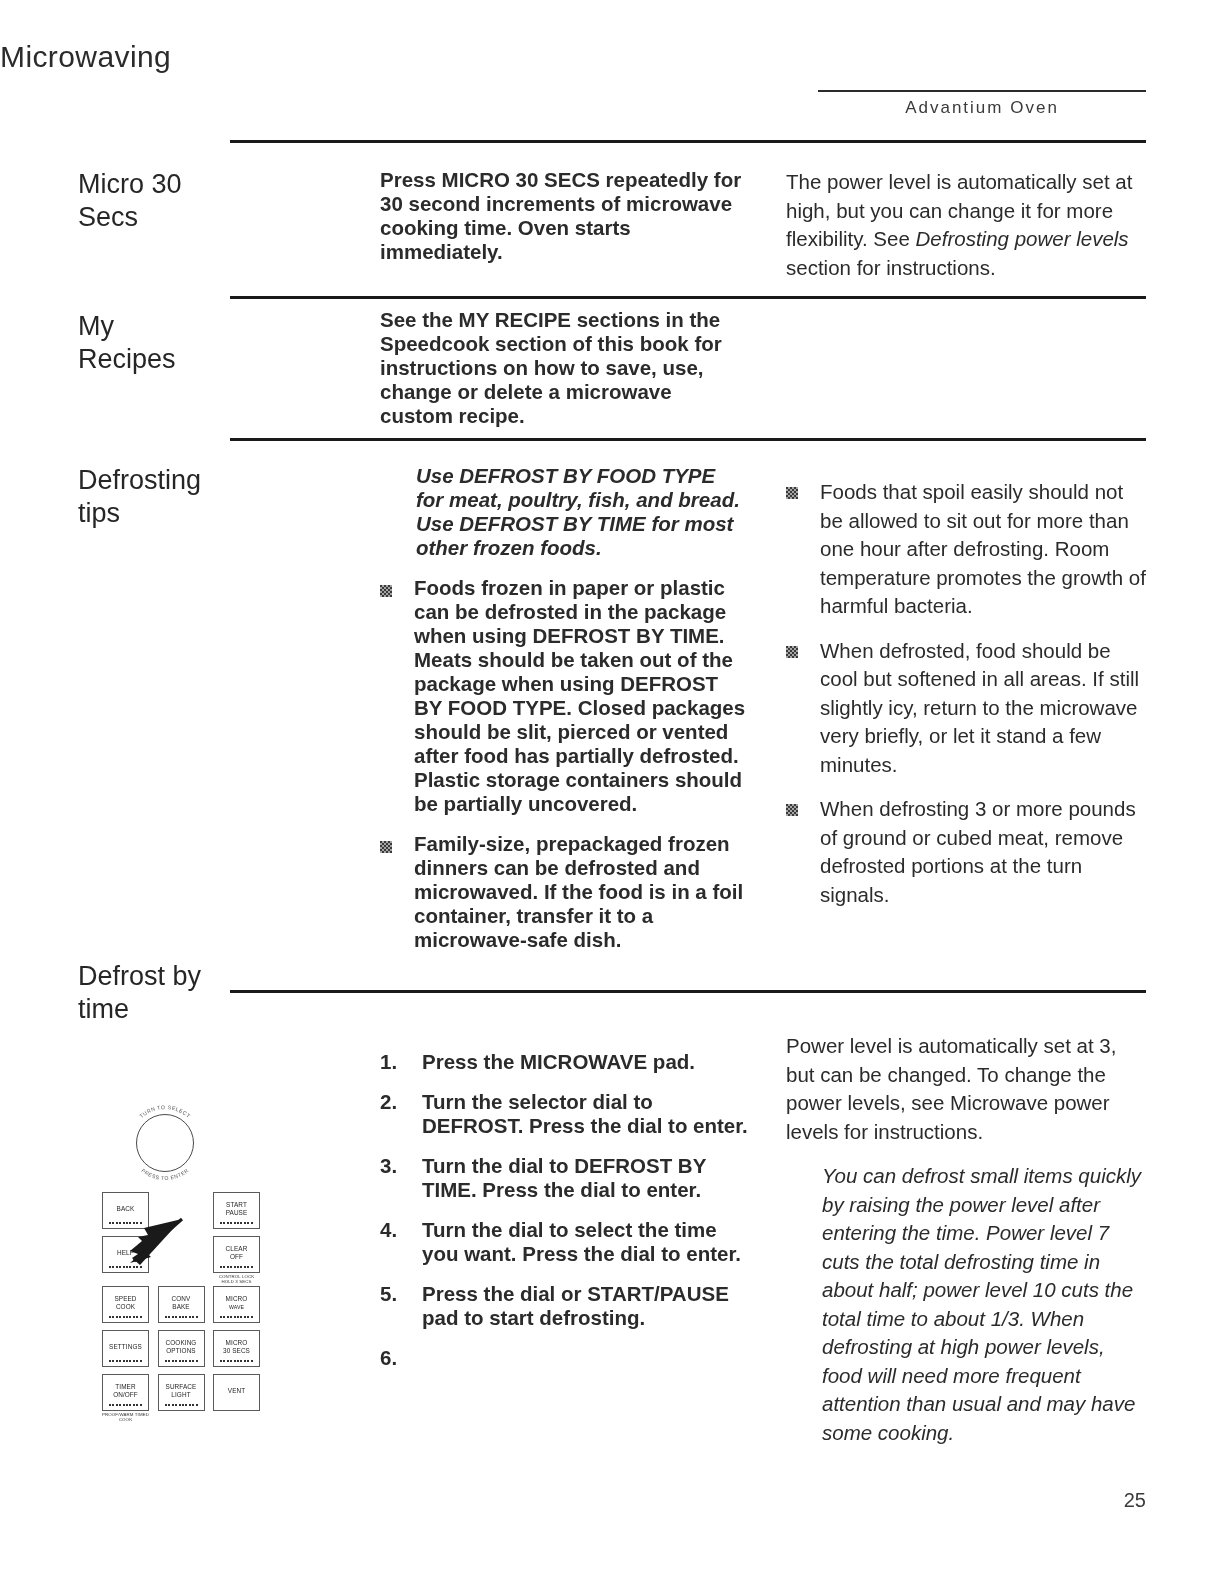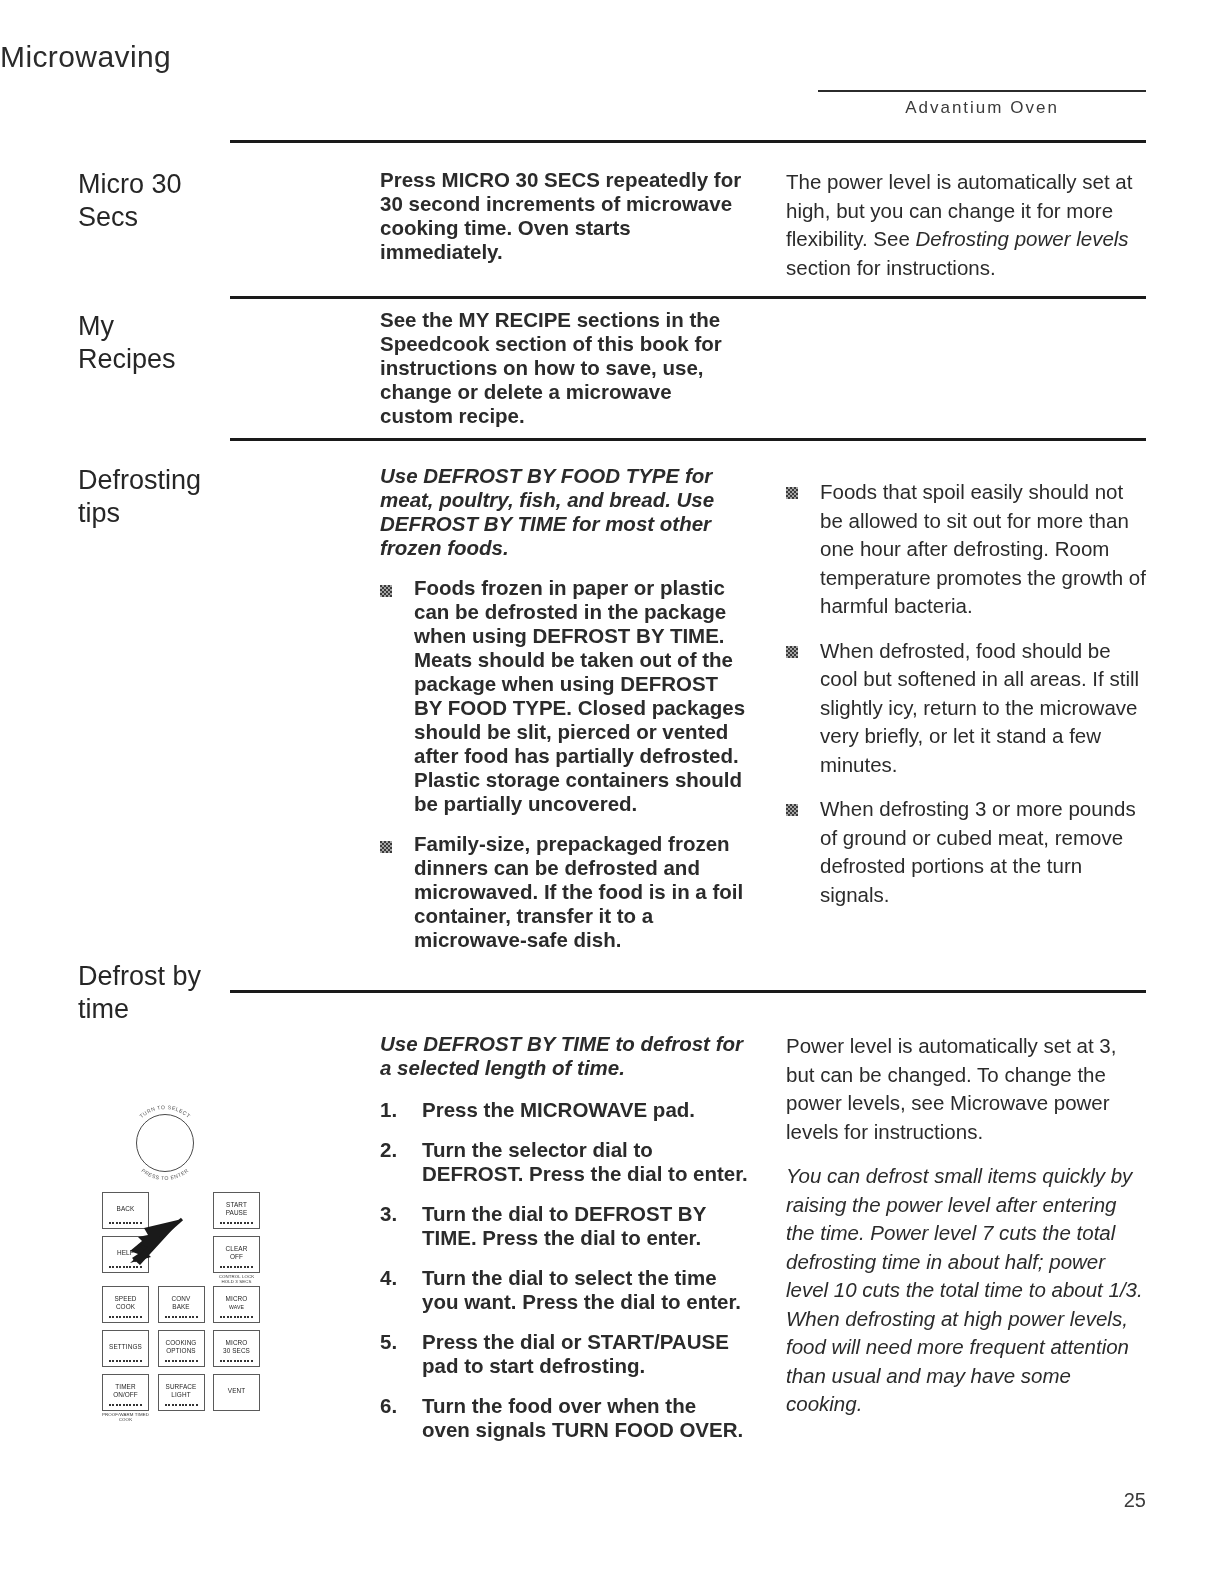--- a/index.html
+++ b/index.html
@@ -55,21 +55,21 @@
     color: #262626;
   }
   .col-mid {
     position: absolute; left: 380px; width: 368px;
     font-size: 20.5px; line-height: 24px; color: #2b2b2b; font-weight: bold;
   }
   .col-right {
     position: absolute; left: 786px; width: 360px;
     font-size: 20.5px; line-height: 28.5px; color: #2b2b2b;
   }
-  .intro-italic { font-style: italic; }
+  .intro-italic { font-style: italic; margin-left: 36px; }
   .it { font-style: italic; }
   p + p { margin-top: 16px; }
 
   
   ul.bullets { list-style: none; margin-top: 16px; }
   ul.bullets li {
     position: relative;
     padding-left: 34px;
     margin-bottom: 16px;
   }
@@ -225,21 +225,20 @@
   </div>
 
   <div class="rule" style="top:990px;"></div>
   <div class="section">
     <div class="col-label" style="top:960px;">
       <div>Defrost by</div>
       <div>time</div>
     </div>
 
     <div class="col-mid" style="top:1032px;">
-      <p class="intro-italic">Use DEFROST BY TIME to defrost for a selected length of time.</p>
       <ol class="steps">
         <li>
           <span class="step-num">1.</span>
           <span>Press the MICROWAVE pad.</span>
         </li>
         <li>
           <span class="step-num">2.</span>
           <span>Turn the selector dial to DEFROST. Press the dial to enter.</span>
         </li>
         <li>
@@ -249,21 +248,20 @@
         <li>
           <span class="step-num">4.</span>
           <span>Turn the dial to select the time you want. Press the dial to enter.</span>
         </li>
         <li>
           <span class="step-num">5.</span>
           <span>Press the dial or START/PAUSE pad to start defrosting.</span>
         </li>
         <li>
           <span class="step-num">6.</span>
-          <span>Turn the food over when the oven signals TURN FOOD OVER.</span>
         </li>
       </ol>
     </div>
 
     <div class="col-right" style="top:1032px;">
       <p>Power level is automatically set at 3, but can be changed. To change the power levels, see Microwave power levels for instructions.</p>
       <p class="intro-italic">You can defrost small items quickly by raising the power level after entering the time. Power level 7 cuts the total defrosting time in about half; power level 10 cuts the total time to about 1/3. When defrosting at high power levels, food will need more frequent attention than usual and may have some cooking.</p>
     </div>
   </div>
 

